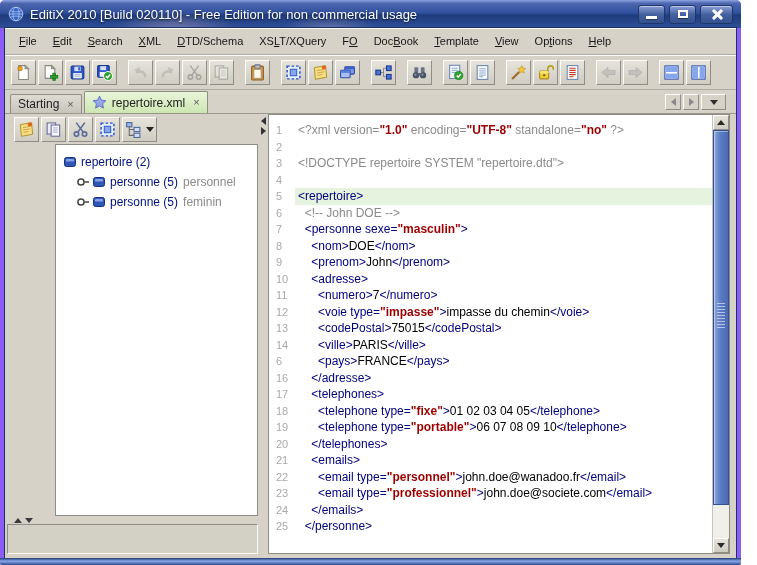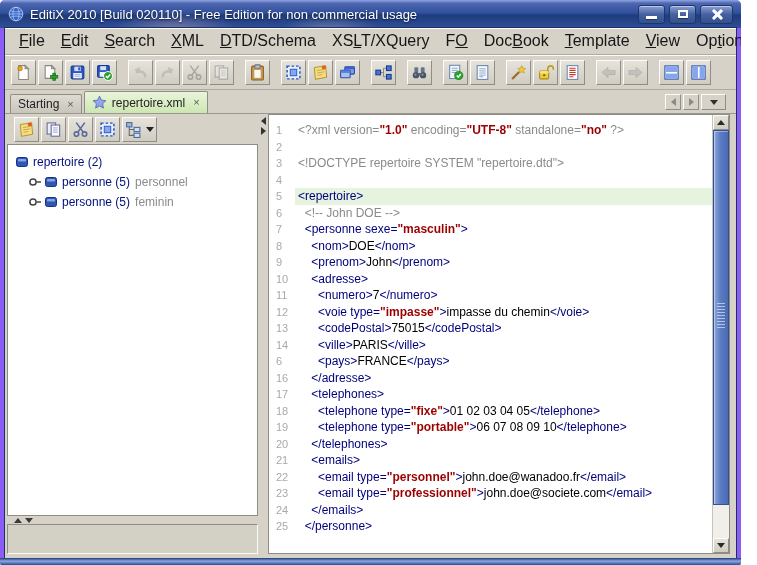--- a/index.html
+++ b/index.html
@@ -26,21 +26,21 @@
   .gl-max{width:10px;height:8px;border:2px solid #fff;box-shadow:0 1px 1px rgba(0,0,0,.4);}
   .gl-close{position:relative;width:12px;height:11px;}
   .gl-close::before,.gl-close::after{content:'';position:absolute;left:5px;top:-1px;width:3px;height:13px;background:#fff;border-radius:1px;}
   .gl-close::before{transform:rotate(45deg);} .gl-close::after{transform:rotate(-45deg);}
   
   .body{position:absolute;top:28px;left:5px;right:5px;bottom:7px;background:#d6d2c8;
     box-shadow:0 0 0 1px #1c3160;display:flex;flex-direction:column;}
   
   .menubar{height:27px;display:flex;align-items:center;padding:0 6px;border-bottom:1px solid #aeaba2;
     box-shadow:inset 0 1px 0 #fbfaf7;}
-  .mitem{padding:3px 8px;font-size:16px;color:#161616;cursor:default;}
+  .mitem{padding:3px 8px;font-size:11px;color:#161616;cursor:default;}
   .mitem u{text-decoration:underline;}
   
   .toolbar{height:35px;display:flex;align-items:center;padding:0 5px;border-bottom:1px solid #aeaba2;
     box-shadow:inset 0 1px 0 #fbfaf7;}
   .tbtn,.pbtn{width:25px;height:25px;margin:0 1px;display:flex;align-items:center;justify-content:center;
     background:linear-gradient(180deg,#e6e3db,#cfccc2);border:1px solid;border-color:#fdfcfa #8f8d85 #8f8d85 #fdfcfa;}
   .tbtn .icon svg,.pbtn .icon svg{width:17px;height:17px;display:block;}
   .tbtn.disabled .icon{filter:grayscale(1) opacity(.45);}
   .tsep{width:9px;height:1px;}
   
@@ -66,21 +66,21 @@
   .tri-l2{border:4px solid transparent;border-left:none;border-right:5px solid #333;}
   .tri-r2{border:4px solid transparent;border-right:none;border-left:5px solid #333;}
   .tri-u2{border:4px solid transparent;border-top:none;border-bottom:5px solid #2a2a2a;}
   .tri-d2{border:4px solid transparent;border-bottom:none;border-top:5px solid #2a2a2a;}
   
   .main{flex:1;position:relative;background:#d6d2c8;overflow:hidden;}
   .left-panel{position:absolute;left:2px;top:0;width:251px;bottom:4px;display:flex;flex-direction:column;}
   .ptoolbar{height:30px;display:flex;align-items:center;padding:2px 2px 2px 6px;}
   .pbtn.wide{width:35px;gap:2px;}
   .caret{border:4px solid transparent;border-bottom:none;border-top:5px solid #222;margin-left:2px;}
-  .tree{flex:1;background:#fff;border:1px solid #8e8c84;padding-top:7px;overflow:hidden;}
+  .tree{flex:1;background:#fff;border:1px solid #8e8c84;padding-top:7px;overflow:hidden;margin-left:48px;}
   .trow{display:flex;align-items:center;height:20px;font-size:12px;white-space:nowrap;}
   .trow .tlabel{color:#00127d;margin-left:5px;}
   .trow .tattr{color:#8a8a8a;margin-left:5px;}
   .icon.node svg{width:12px;height:10px;display:block;}
   .icon.expander svg{width:14px;height:14px;display:block;margin-right:3px;}
   .hsplit{height:8px;display:flex;align-items:center;padding-left:7px;gap:3px;background:#d6d2c8;}
   .bottom-panel{height:30px;background:#d3d0c6;border:1px solid;border-color:#8e8c84 #fdfcfa #fdfcfa #8e8c84;}
   .vdivider{position:absolute;left:253px;top:0;width:10px;bottom:4px;display:flex;flex-direction:column;
     align-items:center;padding-top:3px;gap:2px;}
   

